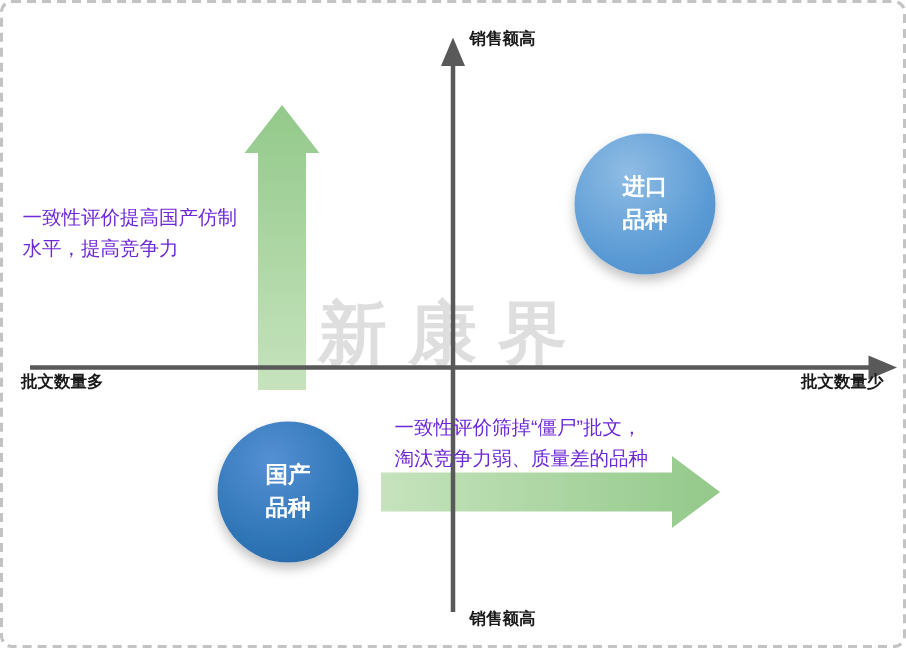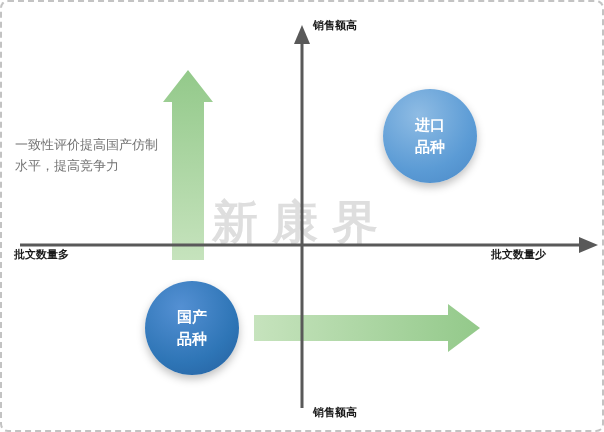--- a/index.html
+++ b/index.html
@@ -26,24 +26,24 @@
     font-size:46px;font-weight:bold;color:var(--watermarkGray);
     letter-spacing:14px;opacity:.85;user-select:none;white-space:nowrap;
   }
   .axis-label{
     position:absolute;z-index:3;
     font-size:11px;font-weight:bold;color:#1a1a1a;white-space:nowrap;
   }
   .axis-label.top{left:311px;top:16px;}
   .axis-label.bottom{left:311px;top:403px;}
   .axis-label.left{left:12px;top:245px;}
-  .axis-label.right{left:489px;top:245px;}
+  .axis-label.right{left:532px;top:245px;}
   .annotation{
     position:absolute;z-index:3;
-    font-size:13px;color:#737373;line-height:1.65;
+    font-size:13px;color:#6d28d9;line-height:1.65;
     white-space:pre-line;
   }
   .annotation.left-note{left:13px;top:132px;}
   .annotation.bottom-note{left:261px;top:272px;}
   .bubble{
     position:absolute;z-index:4;
     width:94px;height:94px;border-radius:50%;
     display:flex;align-items:center;justify-content:center;
     text-align:center;color:#ffffff;font-weight:bold;font-size:15px;
     line-height:1.45;white-space:pre-line;
@@ -87,20 +87,22 @@
     <polygon points="596,243 577,235 577,251" fill="#595959"></polygon>
   </svg>
 
   <div class="axis-label top">销售额高</div>
   <div class="axis-label bottom">销售额高</div>
   <div class="axis-label left">批文数量多</div>
   <div class="axis-label right">批文数量少</div>
 
   <div class="annotation left-note">一致性评价提高国产仿制
 水平，提高竞争力</div>
+  <div class="annotation bottom-note">一致性评价筛掉“僵尸”批文，
+淘汰竞争力弱、质量差的品种</div>
 
   <div class="bubble import">
     <span>进口
 品种</span>
   </div>
   <div class="bubble domestic">
     <span>国产
 品种</span>
   </div>
 

